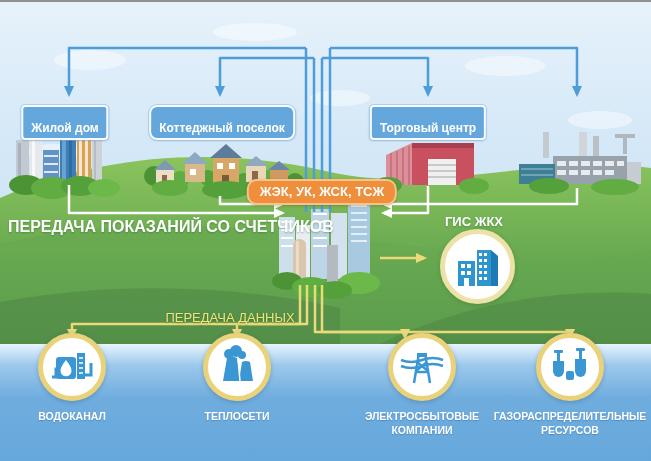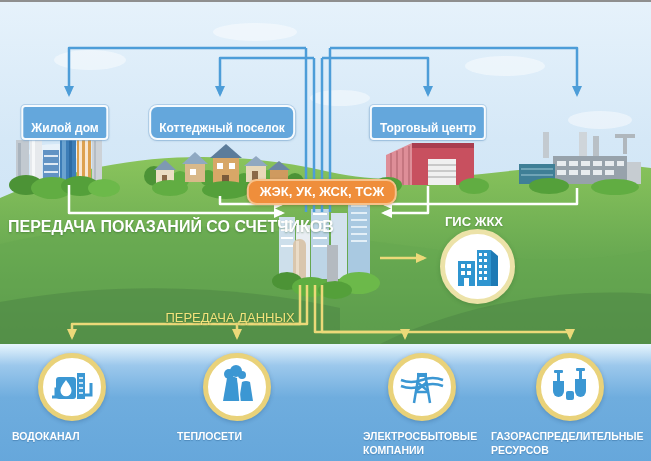--- a/index.html
+++ b/index.html
@@ -48,21 +48,21 @@
     position:absolute; left:440px; top:227px; width:75px; height:75px; border-radius:50%;
     background:#fff; border:5px solid #ece2a8; display:flex; align-items:center; justify-content:center;
     box-shadow:0 1px 4px rgba(30,80,30,.25);
   }
 
   .transfer-label { position:absolute; top:308px; color:#f2e27c; font-weight:normal; font-size:13px;
     white-space:nowrap; text-shadow:0 1px 2px rgba(20,70,20,.4); }
   .transfer-label.tl-left  { left:230px; transform:translateX(-50%); }
   .transfer-label.tl-right { left:448px; transform:translateX(-50%); }
 
-  .company { position:absolute; top:351px; transform:translateX(-50%); }
+  .company { position:absolute; top:331px; transform:translateX(-50%); text-align:center; }
   .company.c1 { left:72px; } .company.c2 { left:237px; } .company.c3 { left:405px;margin-left:17px; } .company.c4 { left:570px; }
   .co-circle {
     width:68px; height:68px; border-radius:50%; margin:0 auto;
     background:#fff; border:5px solid #e9d27a; display:flex; align-items:center; justify-content:center;
     box-shadow:0 1px 4px rgba(30,70,110,.3);
   }
   .co-label { margin-top:9px; color:#fff; font-weight:bold; font-size:10.5px; line-height:1.3;
     text-shadow:0 1px 1px rgba(30,80,130,.35); }
   .company.c1 .co-label, .company.c2 .co-label { width:120px; }
   .company.c3 .co-label { width:118px; margin-left:auto; margin-right:auto; }

